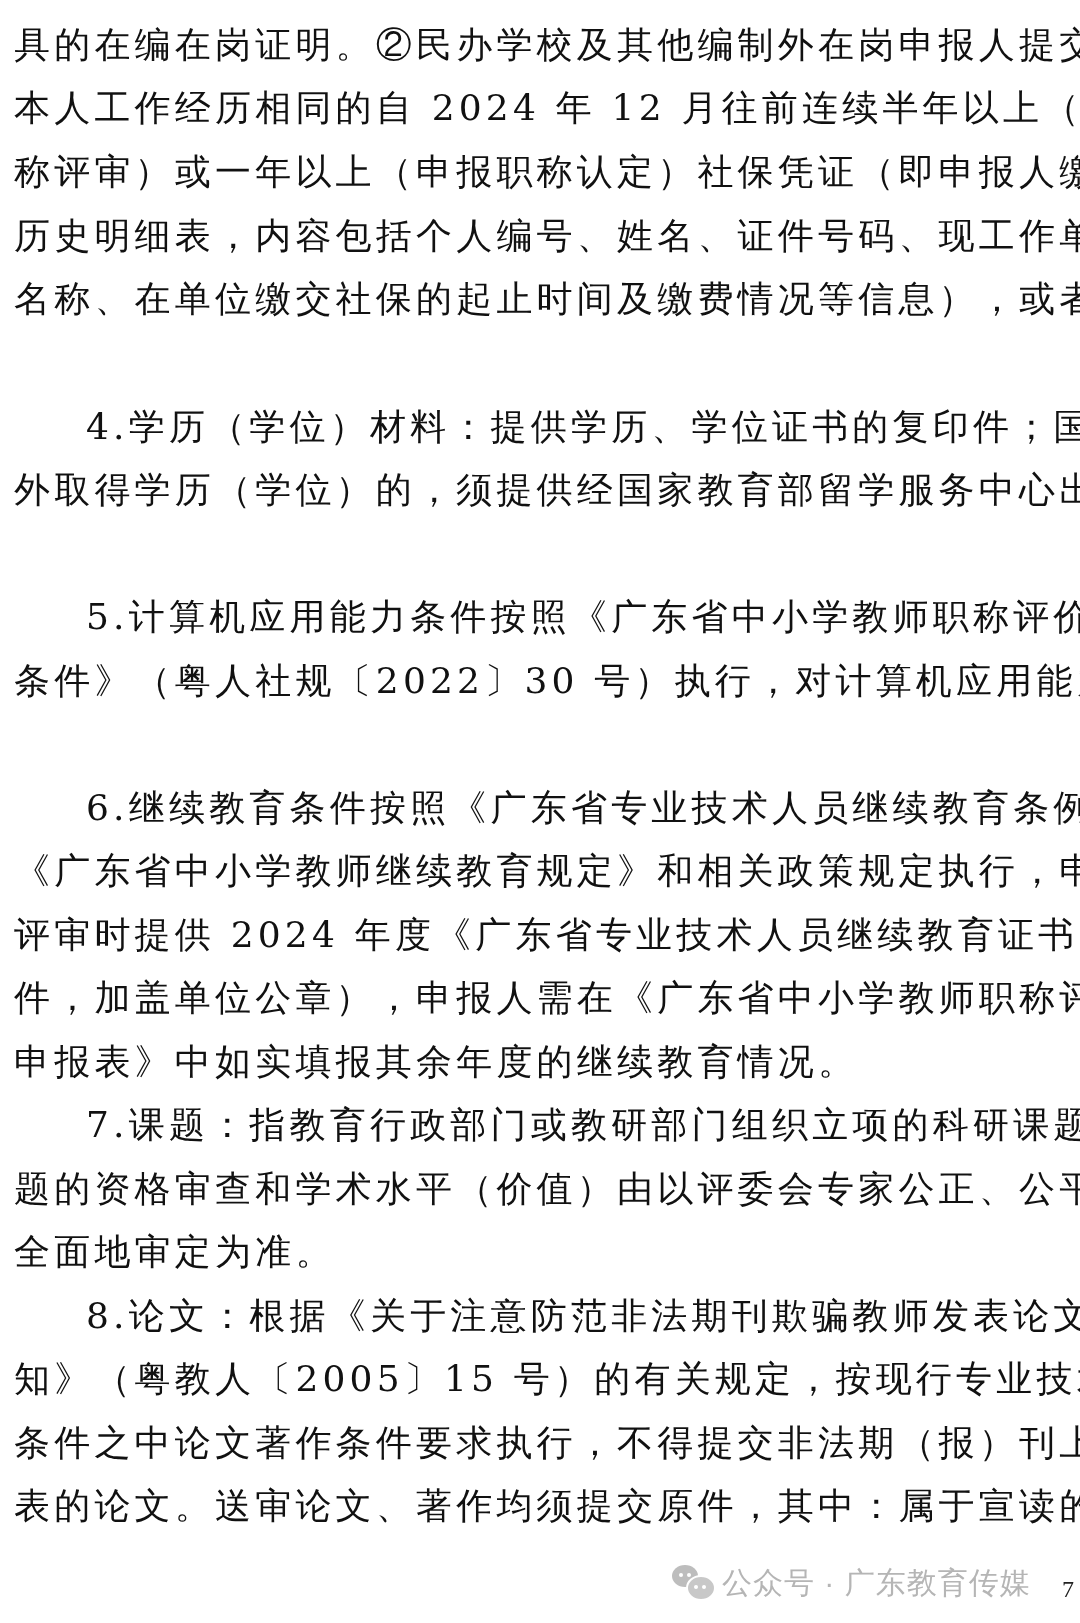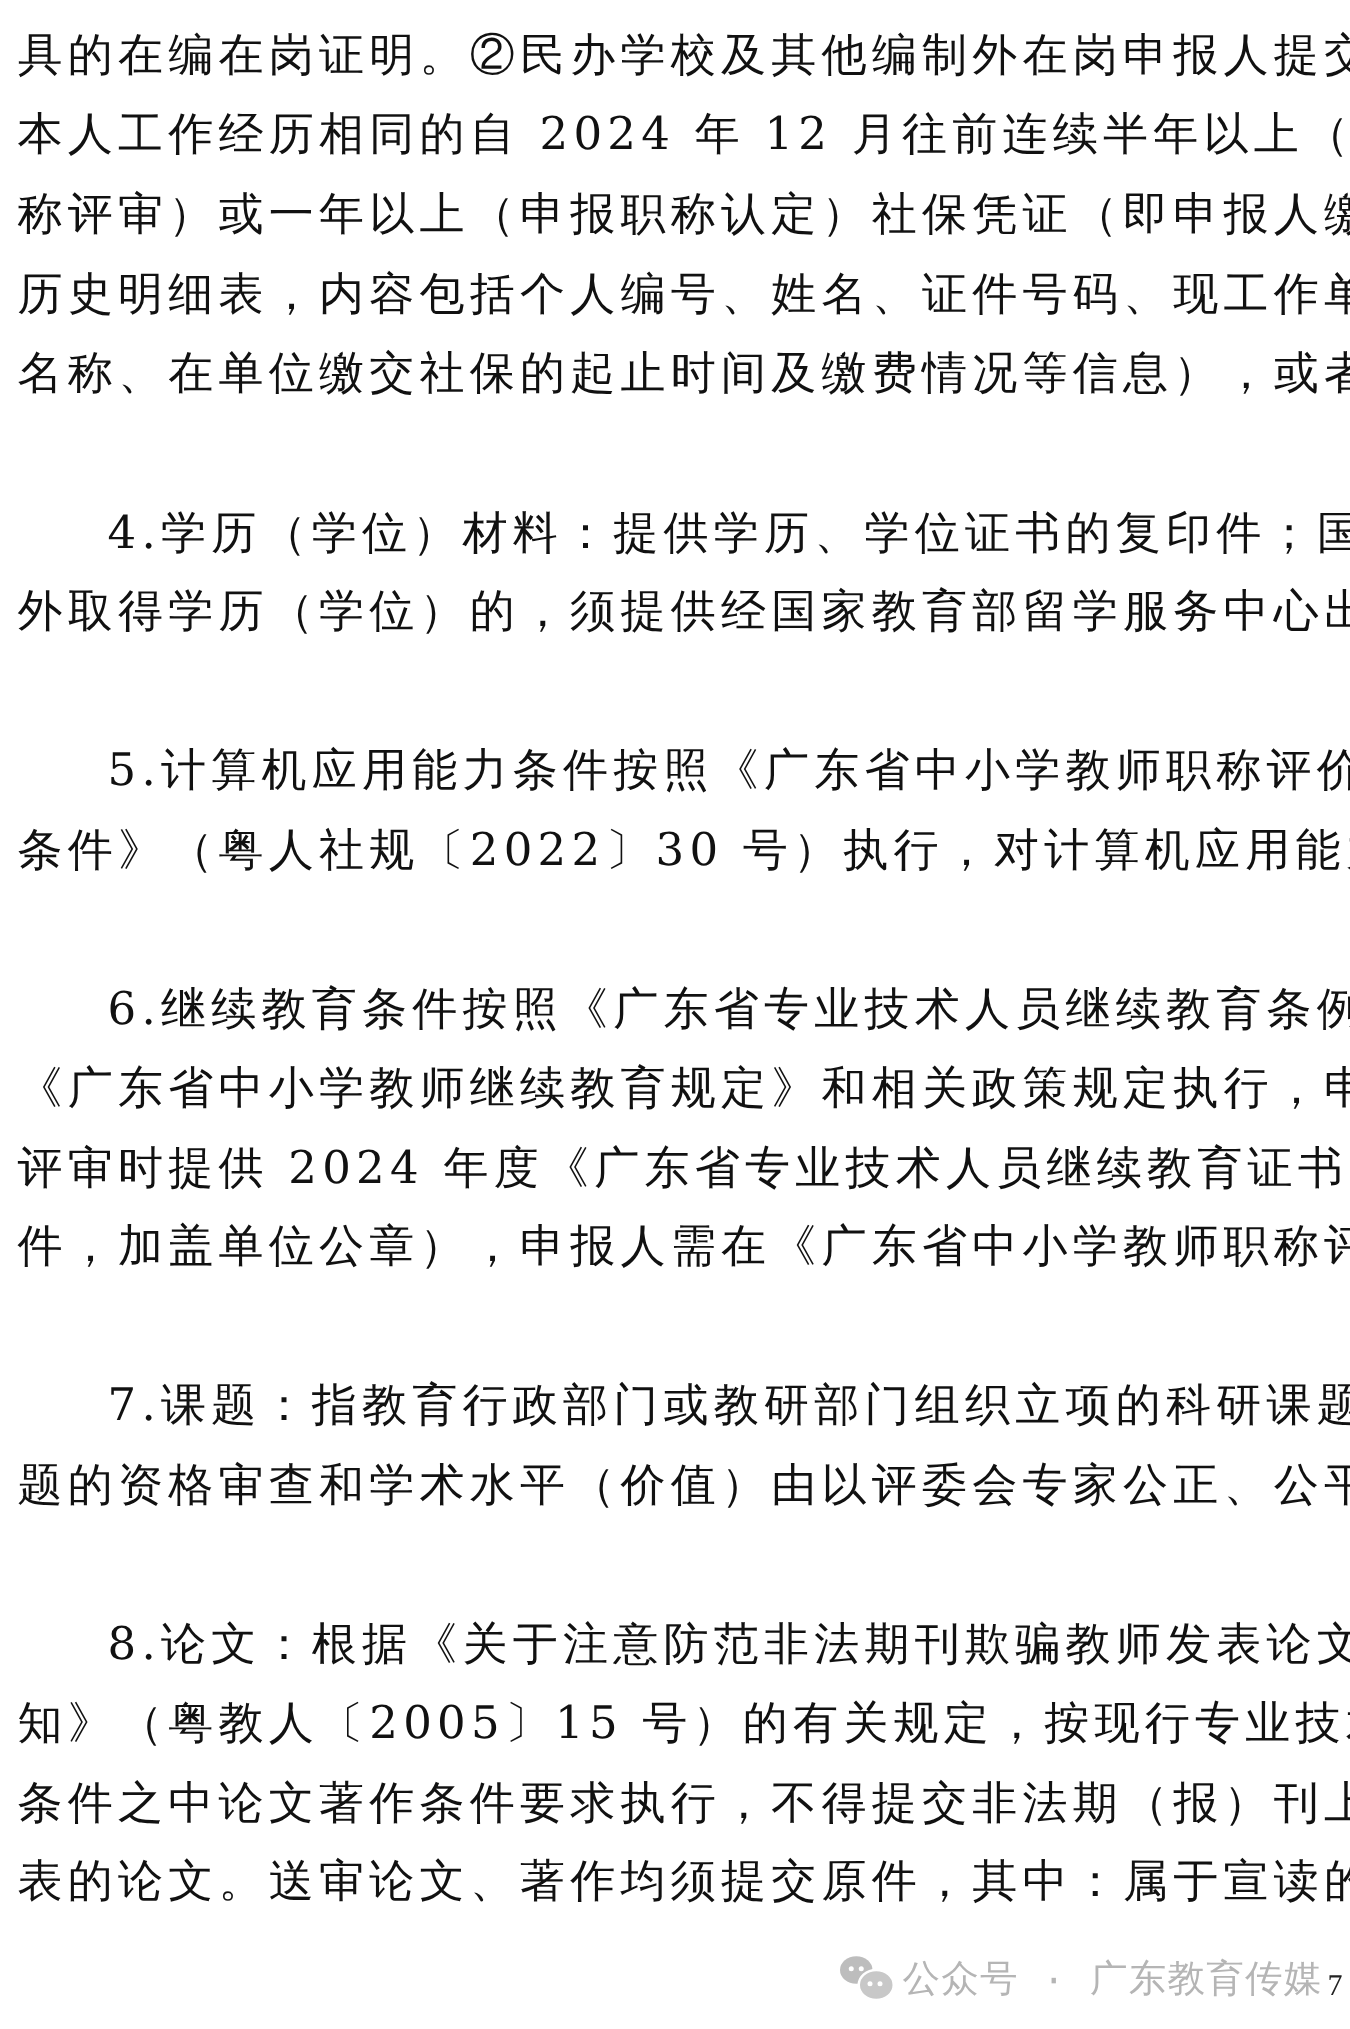--- a/index.html
+++ b/index.html
@@ -42,21 +42,21 @@
       height: 14px;
       overflow: hidden;
     }
     .watermark {
       position: absolute;
       left: 672px;
       top: 1560px;
       height: 46px;
       display: flex;
       align-items: center;
-      font-family: Liberation Mono, monospace;
+      font-family: Liberation Sans, sans-serif;
       font-size: 30px;
       color: #b5b5b5;
       letter-spacing: 1px;
     }
     .wm-icon {
       width: 42px;
       height: 36px;
       position: relative;
       margin-right: 8px;
     }
@@ -92,23 +92,25 @@
   <div class="line indent" style="top:396px; width:984px">4.学历（学位）材料：提供学历、学位证书的复印件；国（境）</div>
   <div class="line" style="top:459px">外取得学历（学位）的，须提供经国家教育部留学服务中心出具</div>
 
   <div class="line indent" style="top:586px; width:984px">5.计算机应用能力条件按照《广东省中小学教师职称评价标准</div>
   <div class="line" style="top:650px">条件》（粤人社规〔2022〕30 号）执行，对计算机应用能力不做</div>
 
   <div class="line indent" style="top:777px; width:984px">6.继续教育条件按照《广东省专业技术人员继续教育条例》、</div>
   <div class="line" style="top:840px">《广东省中小学教师继续教育规定》和相关政策规定执行，申报</div>
   <div class="line" style="top:904px">评审时提供 2024 年度《广东省专业技术人员继续教育证书》（原</div>
   <div class="line" style="top:967px">件，加盖单位公章），申报人需在《广东省中小学教师职称评审</div>
+  <div class="line" style="top:1031px">申报表》中如实填报其余年度的继续教育情况。</div>
 
   <div class="line indent" style="top:1094px; width:984px">7.课题：指教育行政部门或教研部门组织立项的科研课题。课</div>
   <div class="line" style="top:1158px">题的资格审查和学术水平（价值）由以评委会专家公正、公平、</div>
+  <div class="line" style="top:1221px">全面地审定为准。</div>
 
   <div class="line indent" style="top:1285px; width:984px">8.论文：根据《关于注意防范非法期刊欺骗教师发表论文的通</div>
   <div class="line" style="top:1348px">知》（粤教人〔2005〕15 号）的有关规定，按现行专业技术资格</div>
   <div class="line" style="top:1412px">条件之中论文著作条件要求执行，不得提交非法期（报）刊上发</div>
   <div class="line" style="top:1475px">表的论文。送审论文、著作均须提交原件，其中：属于宣读的论</div>
 
   <div class="watermark">
     <span class="wm-icon">
       <span class="bubble b1"></span>
       <span class="eye" style="left:7px; top:8px"></span>

